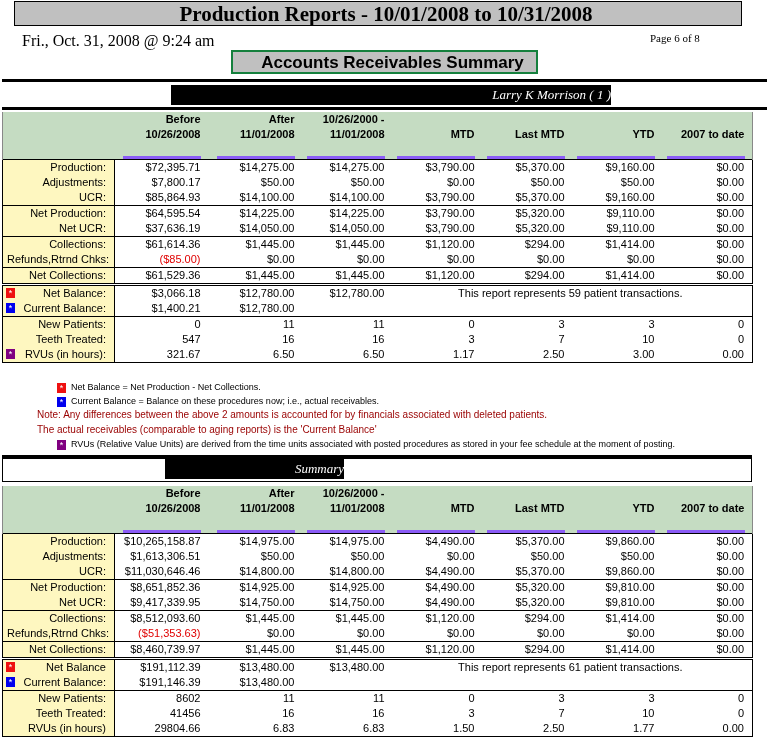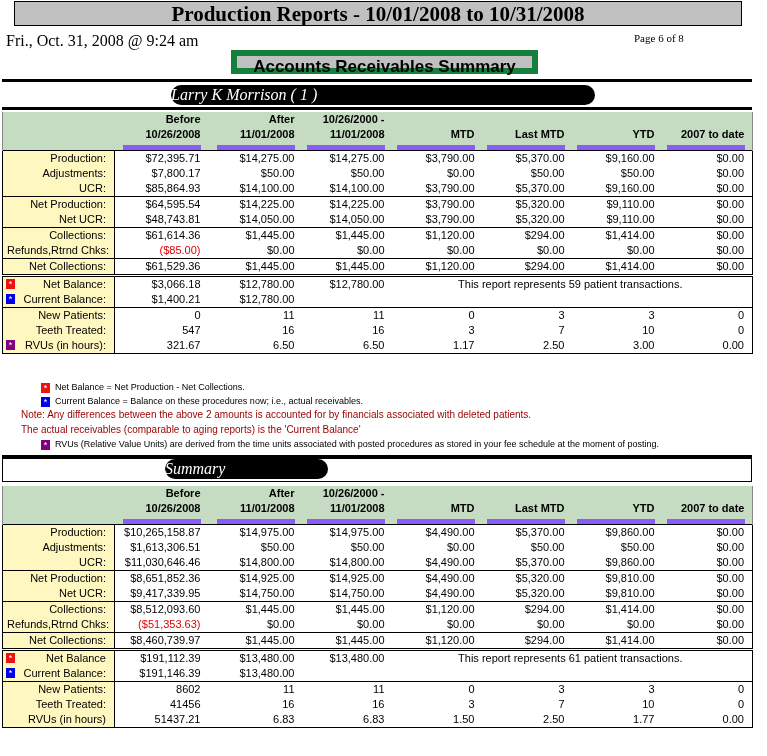--- a/index.html
+++ b/index.html
@@ -1,36 +1,36 @@
 <!DOCTYPE html>
 <html><head>
 <meta charset="utf-8">
 <style>
   html, body { margin:0; padding:0; background:#fff; }
   body { width:767px; height:756px; position:relative; overflow:hidden; font-family:"Liberation Sans", sans-serif; color:#000; }
-  .abs { position:absolute; }
+  .abs { position:absolute;padding-left:16px; }
   .title-bar { left:14px; top:1px; width:728px; height:25px; background:#c0c0c0; border:1px solid #000; box-sizing:border-box; text-align:center; font-family:"Liberation Serif", serif; font-weight:bold; font-size:21px; line-height:24px; }
   .date-text { left:6px; top:32px; font-family:"Liberation Serif", serif; font-size:16px; }
   .page-text { left:634px; top:32px; font-family:"Liberation Serif", serif; font-size:11px; }
-  .subtitle { left:231px; top:50px; width:307px; height:24px; background:#c0c0c0; border:6px solid #15803d; box-sizing:border-box; text-align:center; font-weight:bold; font-size:17px; line-height:22px; }
+  .subtitle { left:231px; top:50px; width:307px; height:24px; background:#c0c0c0; border:2px solid #15803d; box-sizing:border-box; text-align:center; font-weight:bold; font-size:17px; line-height:22px; }
   .hline { background:#000; height:3px; left:2px; width:750px; }
-  .section-banner { height:20px; background:#000; color:#fff; font-family:"Liberation Serif", serif; font-style:italic; font-size:16px; text-align:left; line-height:20px;border-radius:10px; }
+  .section-banner { height:20px; background:#000; color:#fff; font-family:"Liberation Serif", serif; font-style:italic; font-size:13px; text-align:right; line-height:20px; }
 
   table.rep { position:absolute; left:2px; width:750px; border-collapse:collapse; font-size:11px; table-layout:fixed; }
   table.rep td { padding:0 8px 0 4px; height:15px; line-height:15px; white-space:nowrap; text-align:right; }
   table.rep col.c0 { width:112px; }
   table.rep col.c1 { width:94px; }
   table.rep col.c2 { width:94px; }
   table.rep col.c3 { width:90px; }
   table.rep col.c4 { width:90px; }
   table.rep col.c5 { width:90px; }
   table.rep col.c6 { width:90px; }
   table.rep col.c7 { width:90px; }
   .hdr-row td { background:#c5dcc2; font-weight:bold; text-align:center; vertical-align:bottom; padding:4px 6px 0 6px; height:36px; line-height:14px; font-size:11px; }
-  .hdr-row td .ul { display:inline-block; border-bottom:5px solid #8b5cf6; width:78px; padding-bottom:3px; }
+  .hdr-row td .ul { display:inline-block; border-bottom:3px solid #8b5cf6; width:78px; padding-bottom:14px; }
   .hdr-row td.first { border-left:1px solid #888; }
   .hdr-row td.last { border-right:1px solid #888; }
   td.lbl { background:#fef7c0; border-right:1px solid #000; border-left:1px solid #000; position:relative; }
   td.lastc { border-right:1px solid #000; }
   tr.gtop td { border-top:1px solid #000; }
   tr.gtop2 td { border-top:3px double #000; }
   tr.gbot td { border-bottom:1px solid #000; }
   .neg { color:#e00000; }
   .note-td { text-align:center !important; }
   .icon-box { display:inline-block; width:9px; height:10px; color:#fff; font-size:9px; line-height:11px; text-align:center; vertical-align:middle; }
@@ -113,21 +113,21 @@
           <td class="">$64,595.54</td>
           <td class="">$14,225.00</td>
           <td class="">$14,225.00</td>
           <td class="">$3,790.00</td>
           <td class="">$5,320.00</td>
           <td class="">$9,110.00</td>
           <td class=" lastc">$0.00</td>
         </tr>
         <tr class="">
           <td class="lbl"><span>Net UCR:</span></td>
-          <td class="">$48,743.81</td>
+          <td class="">$37,636.19</td>
           <td class="">$14,050.00</td>
           <td class="">$14,050.00</td>
           <td class="">$3,790.00</td>
           <td class="">$5,320.00</td>
           <td class="">$9,110.00</td>
           <td class=" lastc">$0.00</td>
         </tr>
         <tr class="gtop">
           <td class="lbl"><span>Collections:</span></td>
           <td class="">$61,614.36</td>
@@ -345,21 +345,21 @@
           <td class="">41456</td>
           <td class="">16</td>
           <td class="">16</td>
           <td class="">3</td>
           <td class="">7</td>
           <td class="">10</td>
           <td class=" lastc">0</td>
         </tr>
         <tr class="gbot">
           <td class="lbl"><span>RVUs (in hours)</span></td>
-          <td class="">51437.21</td>
+          <td class="">29804.66</td>
           <td class="">6.83</td>
           <td class="">6.83</td>
           <td class="">1.50</td>
           <td class="">2.50</td>
           <td class="">1.77</td>
           <td class=" lastc">0.00</td>
         </tr>
       </tbody>
     </table>
   </div>

